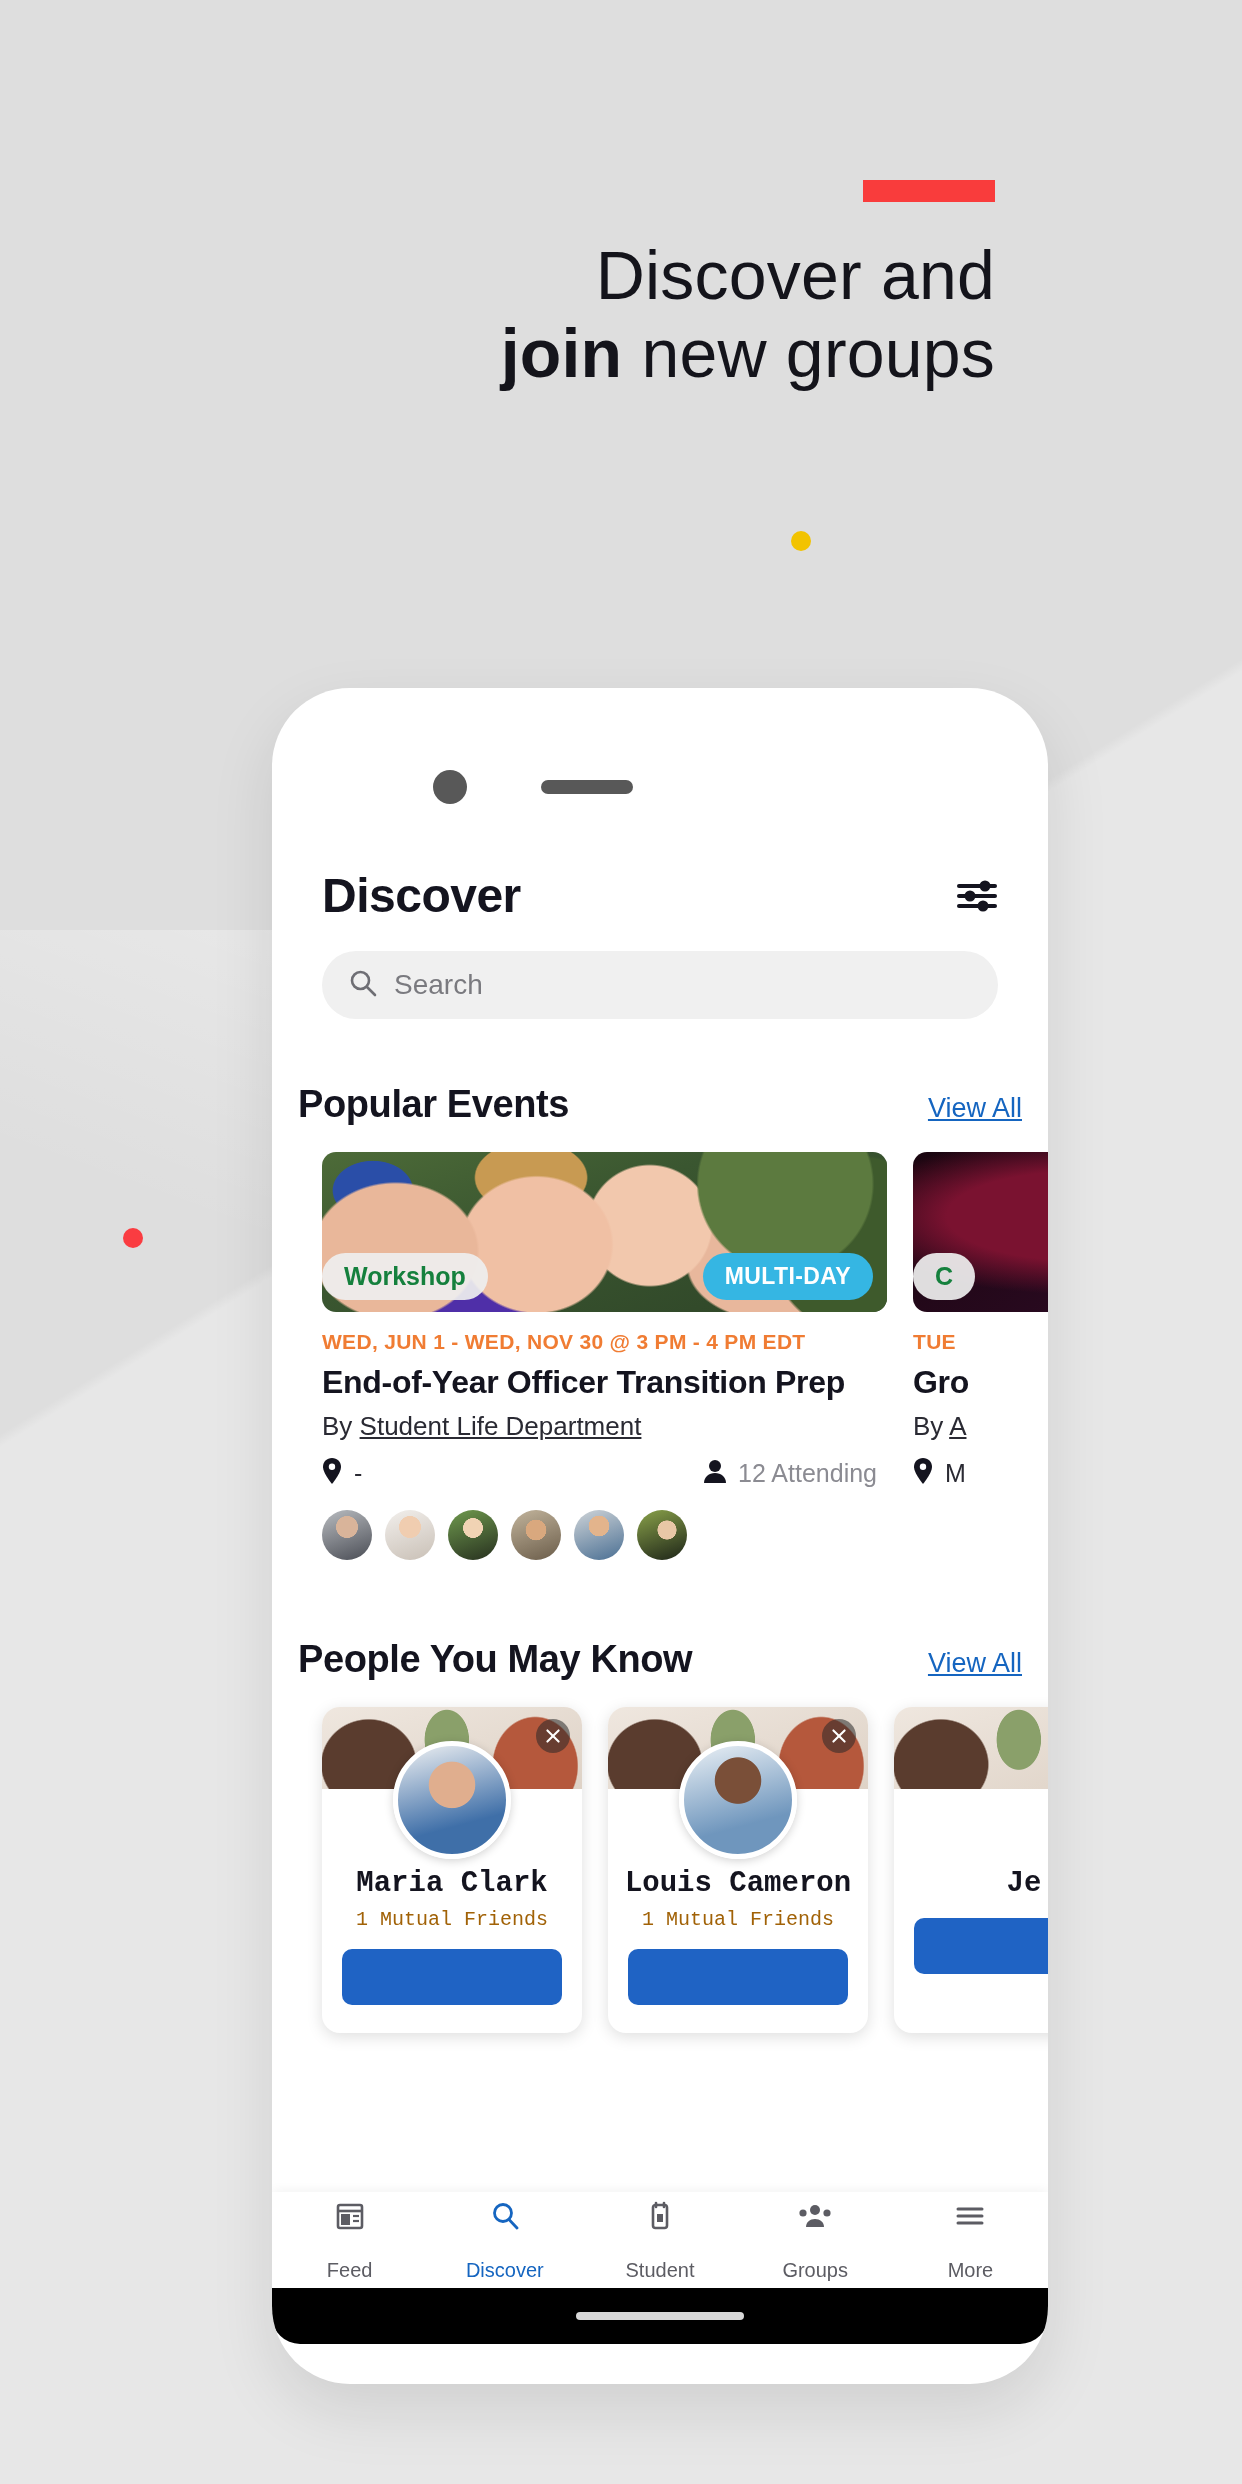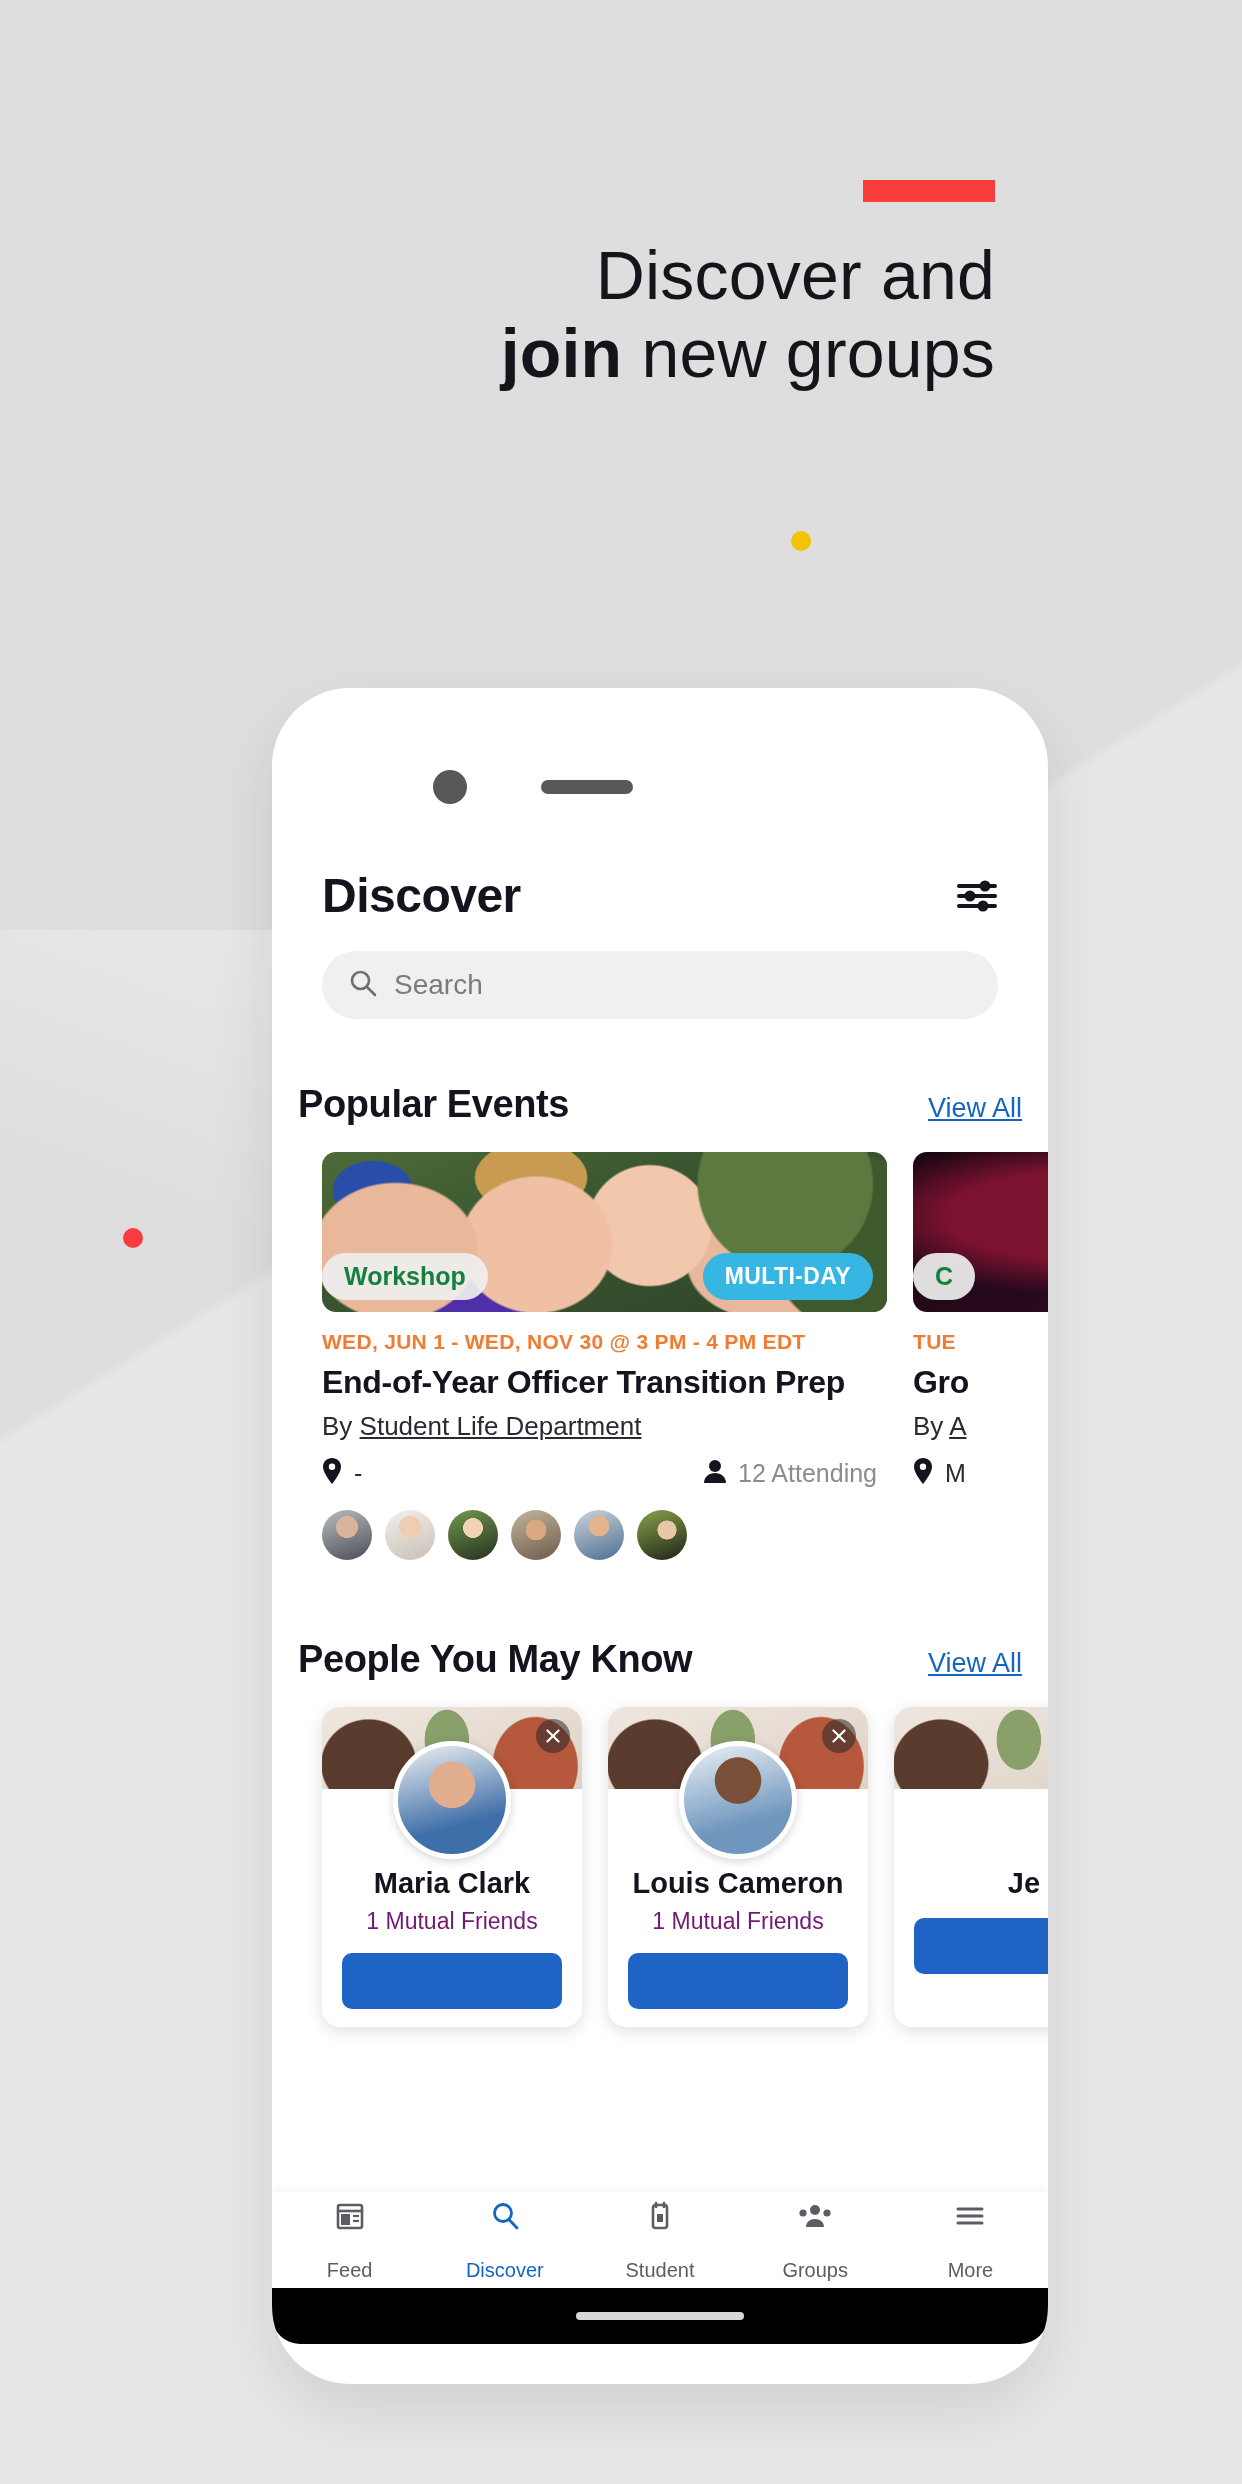--- a/index.html
+++ b/index.html
@@ -223,21 +223,22 @@
     display: flex; gap: 26px;
     padding: 26px 0 0 50px;
   }
   .person-card {
     width: 260px; flex: 0 0 260px;
     background: #ffffff;
     border-radius: 18px;
     box-shadow: 0 4px 16px rgba(0,0,0,.13);
     overflow: hidden;
     position: relative;
-    padding-bottom: 18px;
+    padding-bottom: 28px;
+    font-family: Liberation Mono, monospace;
   }
   .person-cover {
     height: 82px;
     background:
       radial-gradient(ellipse 30% 90% at 18% 70%, #5a3c2e 0 60%, transparent 62%),
       radial-gradient(ellipse 26% 95% at 82% 72%, #b5583c 0 62%, transparent 64%),
       radial-gradient(ellipse 14% 60% at 48% 40%, #8aa06a 0 60%, transparent 62%),
       linear-gradient(160deg, #efe7df 0%, #ded2c6 100%);
     position: relative;
   }
@@ -260,21 +261,21 @@
   .pa-louis { background: radial-gradient(circle at 50% 32%, #7a4f38 0 25%, transparent 26%), linear-gradient(165deg,#eaf0f5 0%,#6f96bd 70%); }
   .person-name {
     margin-top: 78px;
     text-align: center;
     font-size: 29px; font-weight: 700; color: #14141f;
     white-space: nowrap;
   }
   .person-mutual {
     margin-top: 8px;
     text-align: center;
-    font-size: 23px; color: #701a75;
+    font-size: 20px; color: #a16207;
     white-space: nowrap;
   }
   .person-cta {
     margin: 18px 20px 0 20px;
     background: #1f63c4;
     color: #fff;
     border-radius: 10px;
     height: 56px;
     display: flex; align-items: center; justify-content: center;
     font-size: 25px; font-weight: 700;

